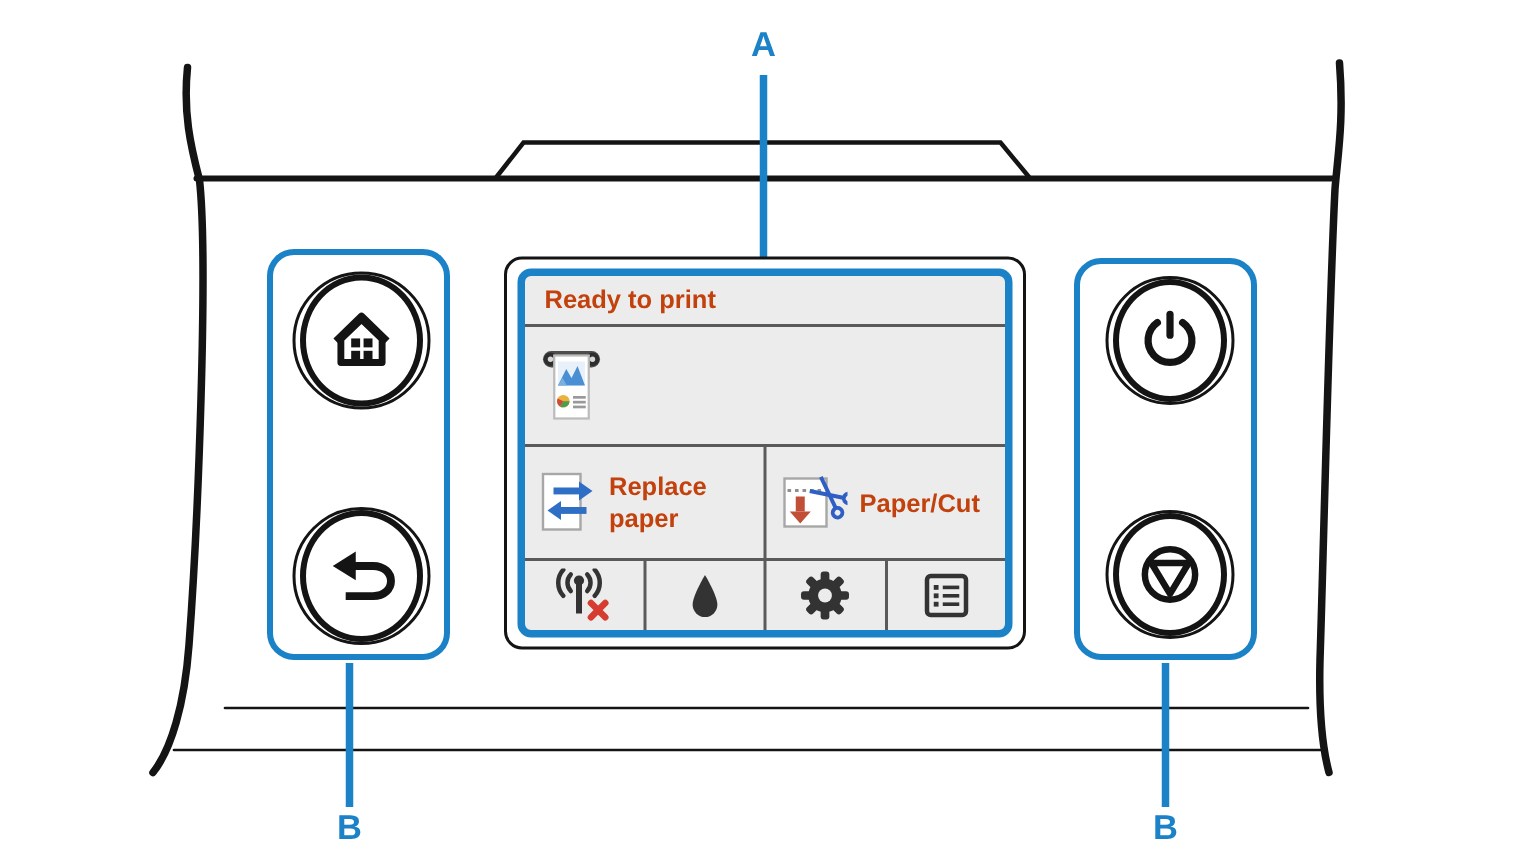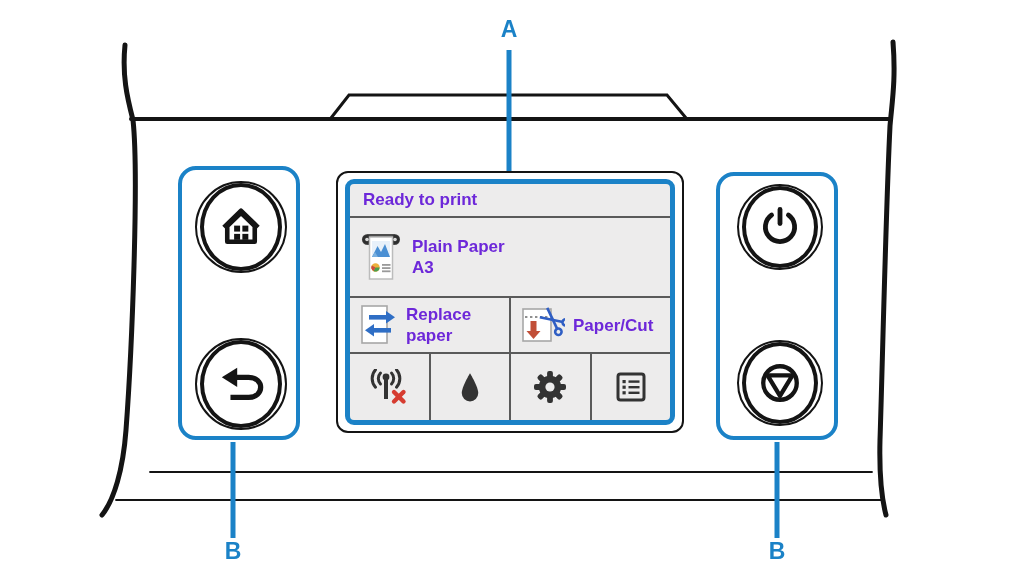--- a/index.html
+++ b/index.html
@@ -34,34 +34,34 @@
   .bezel{
     position:absolute;left:336px;top:171px;width:348px;height:262px;
     border:2px solid #141414;border-radius:12px;background:#ffffff;
     padding:6px 7px;
   }
   .screen{
     width:100%;height:100%;
     border:5px solid #1b82c7;border-radius:9px;
     background:#edecec;overflow:hidden;
     display:flex;flex-direction:column;
-    color:#6d28d9;
+    color:#c2410c;
   }
   .scr-status{
     height:34px;flex:0 0 auto;display:flex;align-items:center;
     padding-left:13px;font-size:17px;font-weight:600;
     border-bottom:2px solid #5a5a5a;
   }
   .scr-paper{
     height:78px;flex:0 0 auto;display:flex;align-items:center;
     padding-left:11px;
   }
   .scr-paper .paper-text{margin-left:9px;font-size:17px;font-weight:600;line-height:21px;}
   .scr-actions{
-    height:56px;flex:0 0 auto;display:flex;
+    height:76px;flex:0 0 auto;display:flex;
     border-top:2px solid #5a5a5a;
   }
   .scr-action{
     flex:1 1 0;display:flex;align-items:center;padding-left:10px;
   }
   .scr-action.first{border-right:2px solid #5a5a5a;}
   .scr-action .action-label{margin-left:8px;font-size:17px;font-weight:600;line-height:21px;}
   .scr-action .action-label.wrap{width:76px;}
   .scr-toolbar{
     flex:1 1 auto;display:flex;border-top:2px solid #5a5a5a;
@@ -184,24 +184,20 @@
             <circle cx="14.5" cy="36.5" r="4.2" fill="#ecb03c"></circle>
             <path d="M 14.5,36.5 L 18.7,36.5 A 4.2,4.2 0 0 1 12.4,40 Z" fill="#4a9e4f"></path>
             <path d="M 14.5,36.5 L 12.4,40 A 4.2,4.2 0 0 1 10.8,34.6 Z" fill="#cc4b3f"></path>
             <g fill="#9a9a9a">
               <rect x="21" y="33" width="8.5" height="1.8"></rect>
               <rect x="21" y="36.2" width="8.5" height="1.8"></rect>
               <rect x="21" y="39.4" width="8.5" height="1.8"></rect>
             </g>
           </svg>
         </span>
-        <div class="paper-text">
-          <div>Plain Paper</div>
-          <div>A3</div>
-        </div>
       </div>
 
       <div class="scr-actions">
         <div class="scr-action first">
           <span>
             <svg width="38" height="44" viewBox="0 0 38 44">
               <rect x="2" y="3" width="25" height="37" fill="#ffffff" stroke="#a7a7a7" stroke-width="1.6"></rect>
               <g fill="#2f6ec5">
                 <rect x="9" y="12" width="17" height="4.6"></rect>
                 <path d="M 26,8 L 35,14.3 L 26,20.6 Z"></path>

